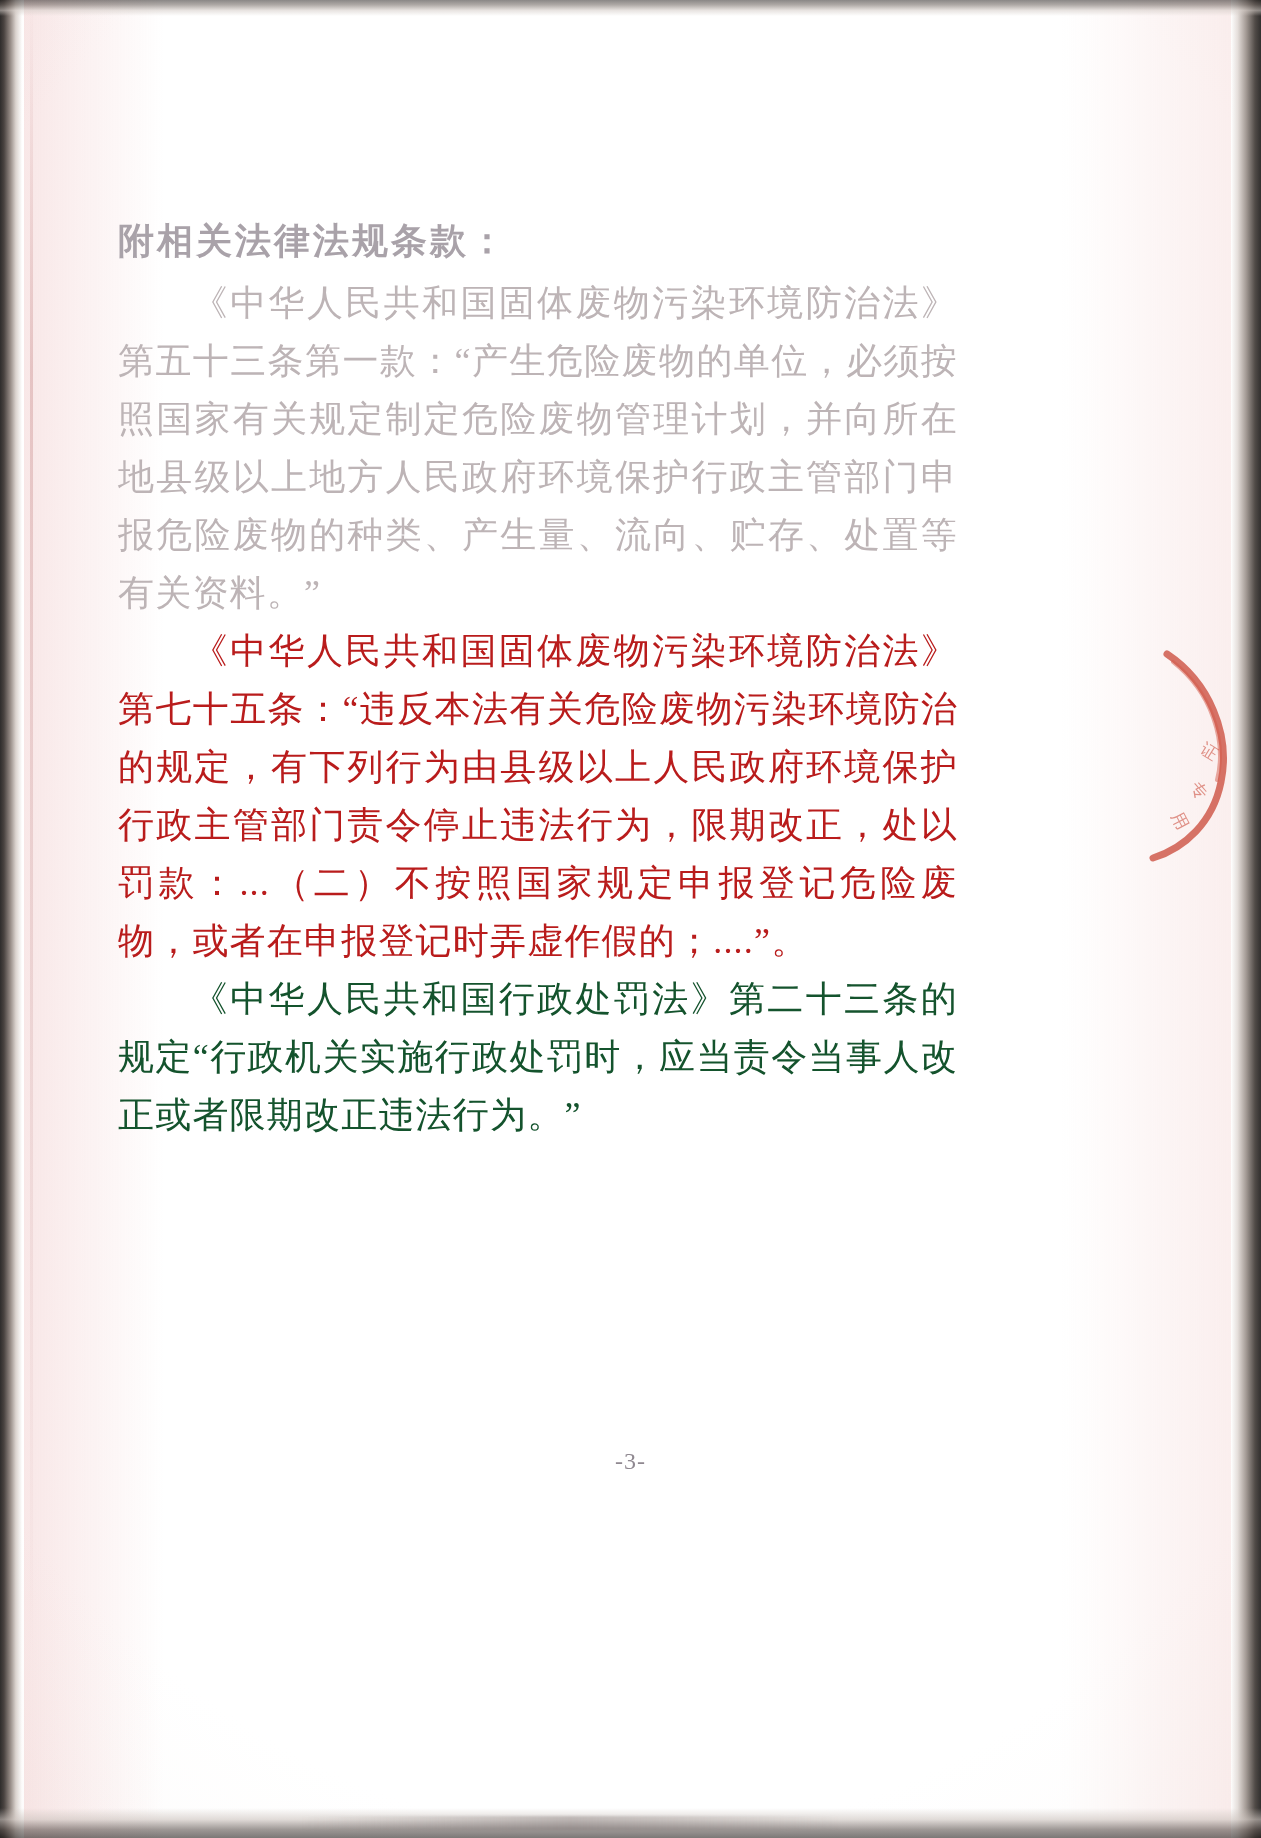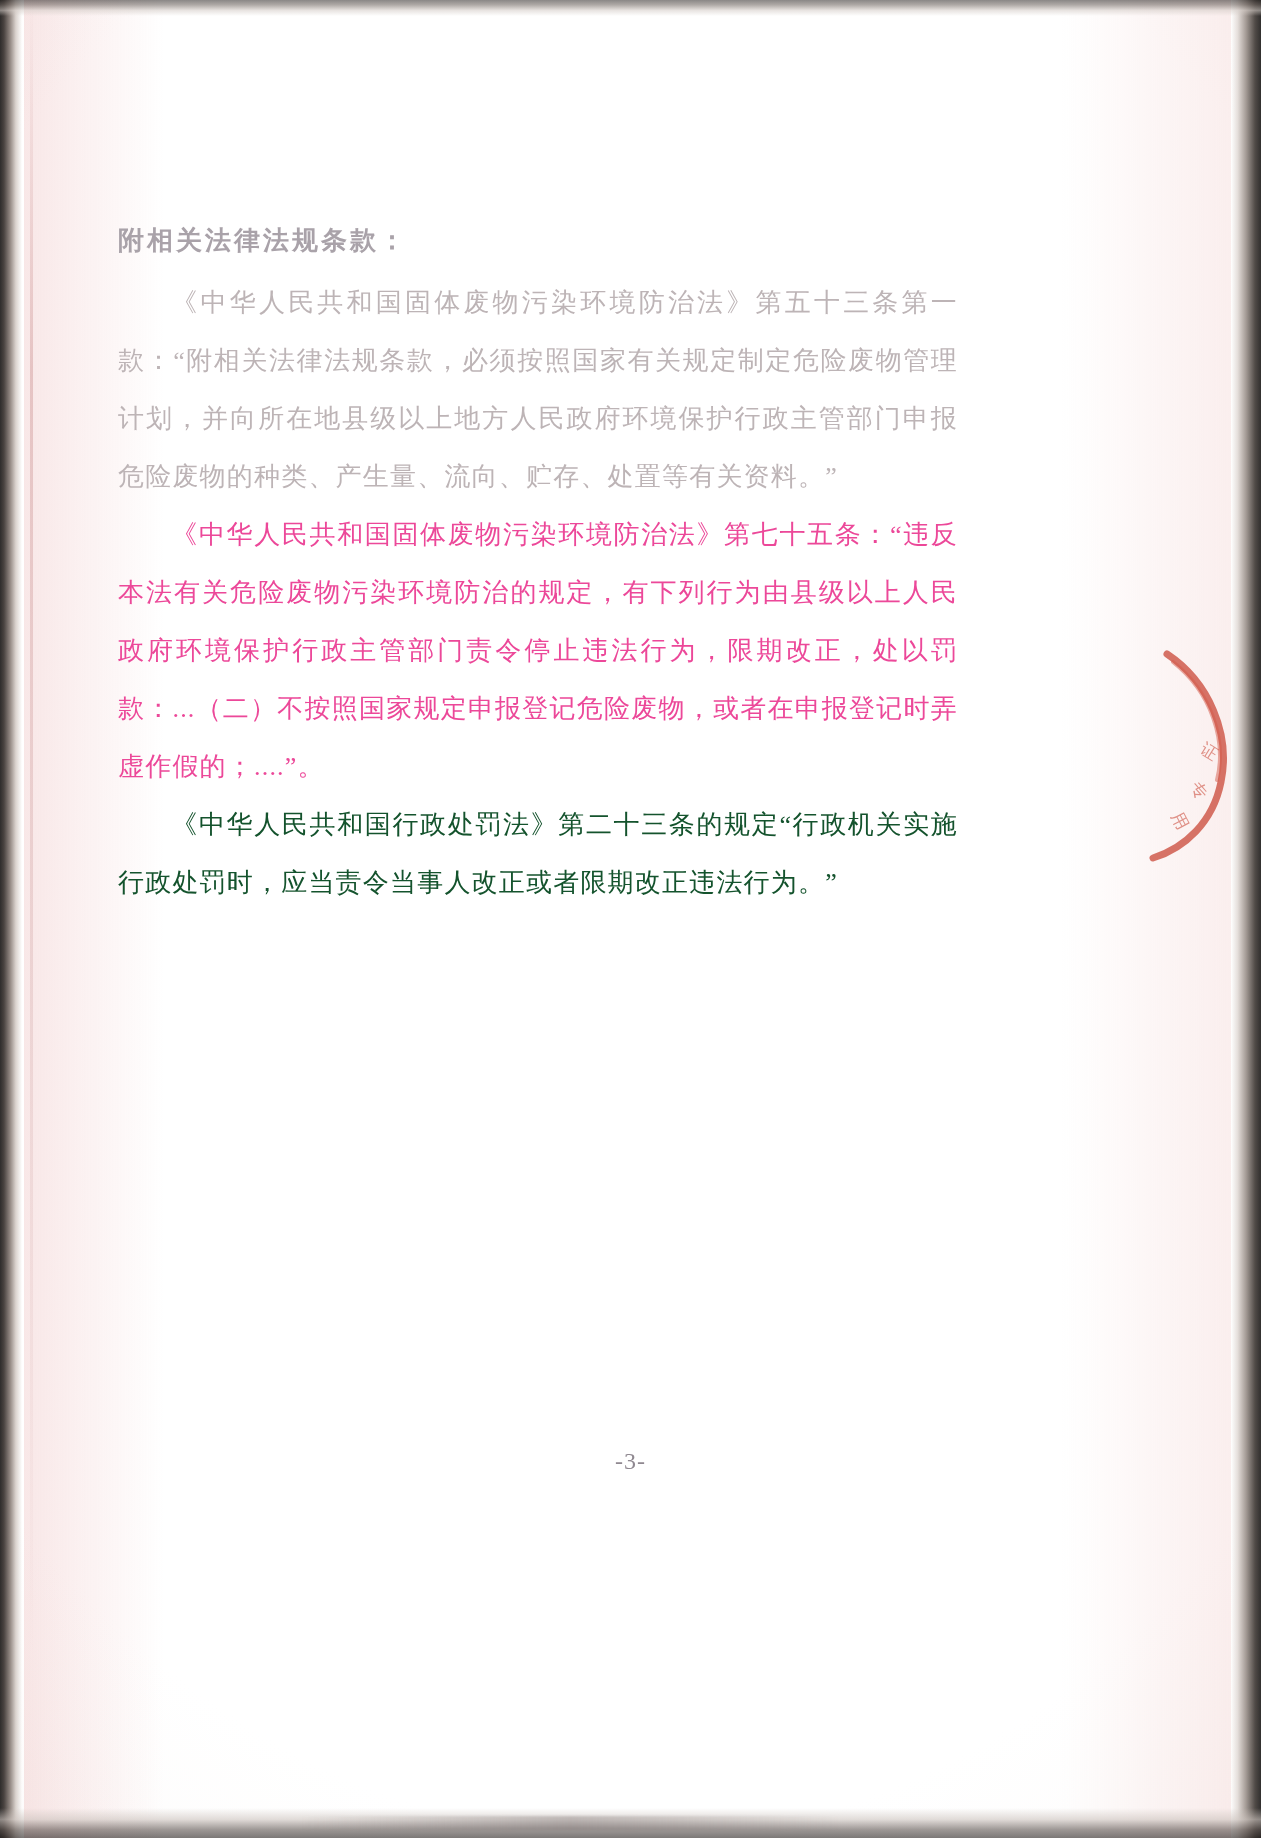--- a/index.html
+++ b/index.html
@@ -70,41 +70,41 @@
     background: linear-gradient(to bottom, rgba(214,170,170,0) 0%, rgba(214,165,165,.55) 20%, rgba(200,150,150,.25) 55%, rgba(214,170,170,0) 90%);
   }
 
   
   .doc {
     position: absolute;
     left: 118px;
     top: 212px;
     width: 840px;
     color: #b7b0b6;
-    font-size: 26px;
+    font-size: 36px;
     line-height: 58px;
     letter-spacing: 1.2px;
     font-family: "Liberation Serif", "DejaVu Serif", serif;
   }
   .doc .heading {
     color: #a9a2a9;
     font-weight: 600;
     letter-spacing: 3px;
     margin-bottom: 4px;
   }
   .doc p {
     margin: 0;
     text-align: justify;
     text-justify: inter-character;
   }
   .doc p.indent {
     text-indent: 2.05em;
   }
   .para-1 { color: #bdb4b6; }
-  .para-2 { color: #ec4899; }
+  .para-2 { color: #b91c1c; }
   .para-3 { color: #14532d; }
 
   
   .seal {
     position: absolute;
     right: 22px;
     top: 648px;
     width: 190px;
     height: 215px;
     pointer-events: none;
@@ -140,21 +140,21 @@
 <div class="tint-a"></div>
 <div class="tint-b"></div>
 <div class="crease"></div>
 <div class="edge-left"></div>
 <div class="edge-right"></div>
 <div class="edge-top"></div>
 <div class="edge-bottom"></div>
 
 <div class="doc">
   <p class="heading">附相关法律法规条款：</p>
-  <p class="indent para-1">《中华人民共和国固体废物污染环境防治法》第五十三条第一款：“附相关法律法规条款，必须按照国家有关规定制定危险废物管理计划，并向所在地县级以上地方人民政府环境保护行政主管部门申报危险废物的种类、产生量、流向、贮存、处置等有关资料。”</p>
+  <p class="indent para-1">《中华人民共和国固体废物污染环境防治法》第五十三条第一款：“产生危险废物的单位，必须按照国家有关规定制定危险废物管理计划，并向所在地县级以上地方人民政府环境保护行政主管部门申报危险废物的种类、产生量、流向、贮存、处置等有关资料。”</p>
   <p class="indent para-2">《中华人民共和国固体废物污染环境防治法》第七十五条：“违反本法有关危险废物污染环境防治的规定，有下列行为由县级以上人民政府环境保护行政主管部门责令停止违法行为，限期改正，处以罚款：...（二）不按照国家规定申报登记危险废物，或者在申报登记时弄虚作假的；....”。</p>
   <p class="indent para-3">《中华人民共和国行政处罚法》第二十三条的规定“行政机关实施行政处罚时，应当责令当事人改正或者限期改正违法行为。”</p>
 </div>
 
 <svg class="seal" viewBox="0 0 190 215">
   <path d="M 118 6 C 160 34, 182 86, 172 134 C 164 174, 136 200, 104 210" fill="none" stroke="#c8402f" stroke-width="7" stroke-linecap="round" opacity="0.72"></path>
   <path d="M 124 14 C 162 44, 178 92, 168 132" fill="none" stroke="#d4594a" stroke-width="4" stroke-linecap="round" opacity="0.5"></path>
   <g opacity="0.55" fill="#c8402f" font-family="Liberation Serif, serif" font-size="17">
     <text transform="translate(150,104) rotate(32)">证</text>
     <text transform="translate(140,140) rotate(48)">专</text>

